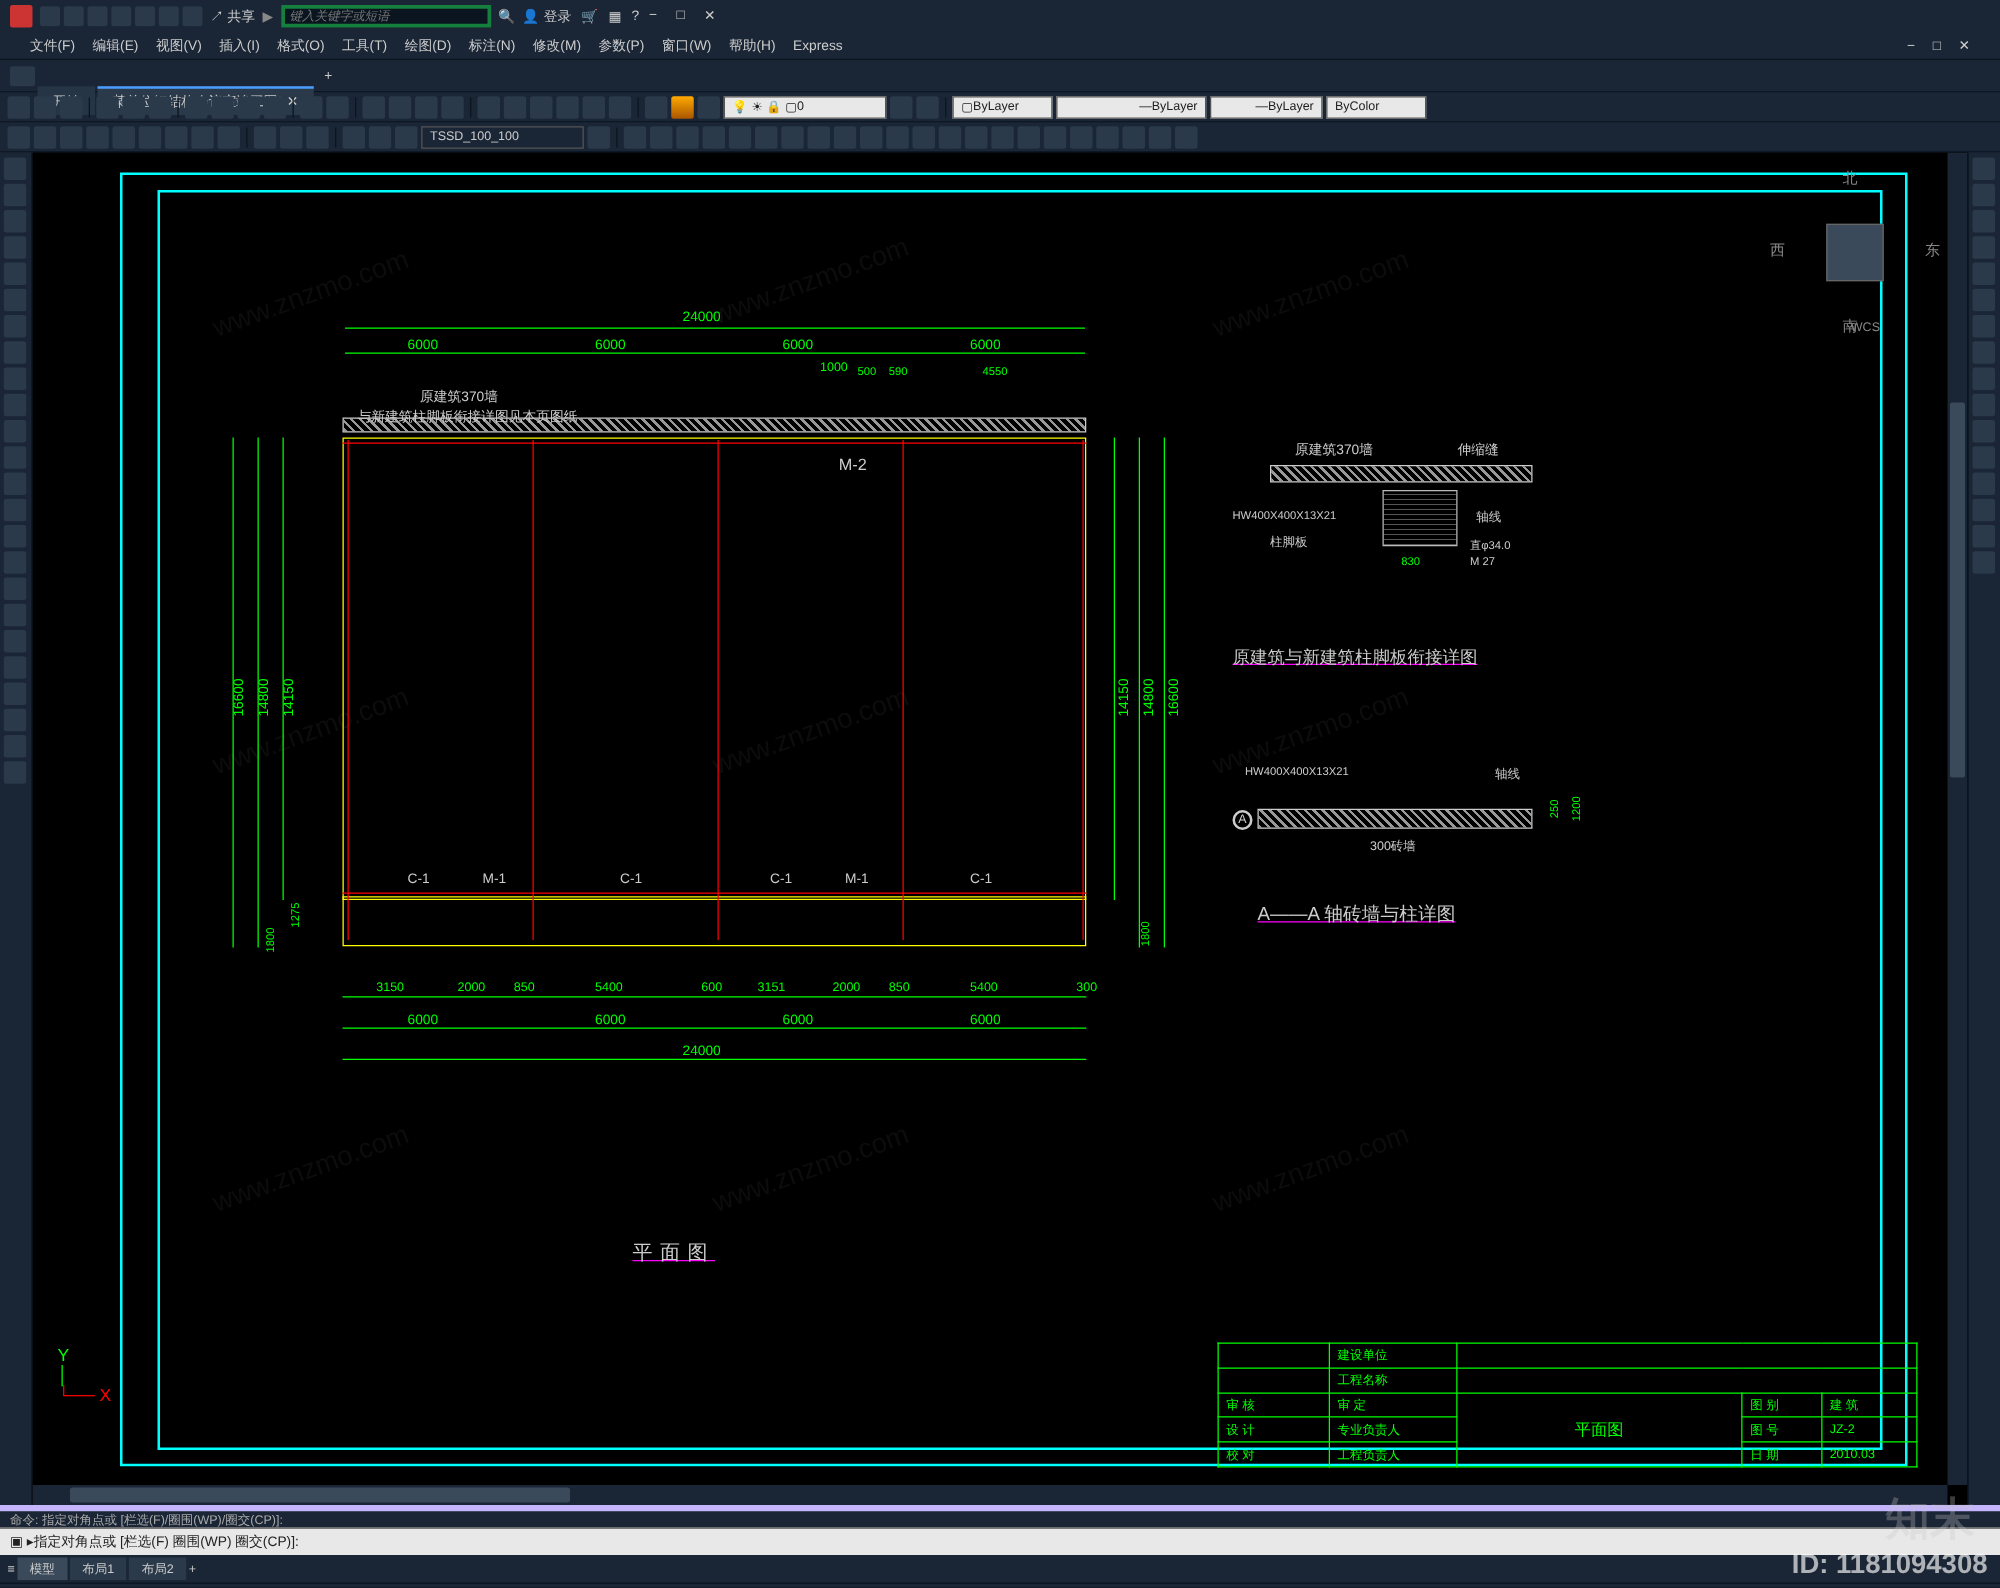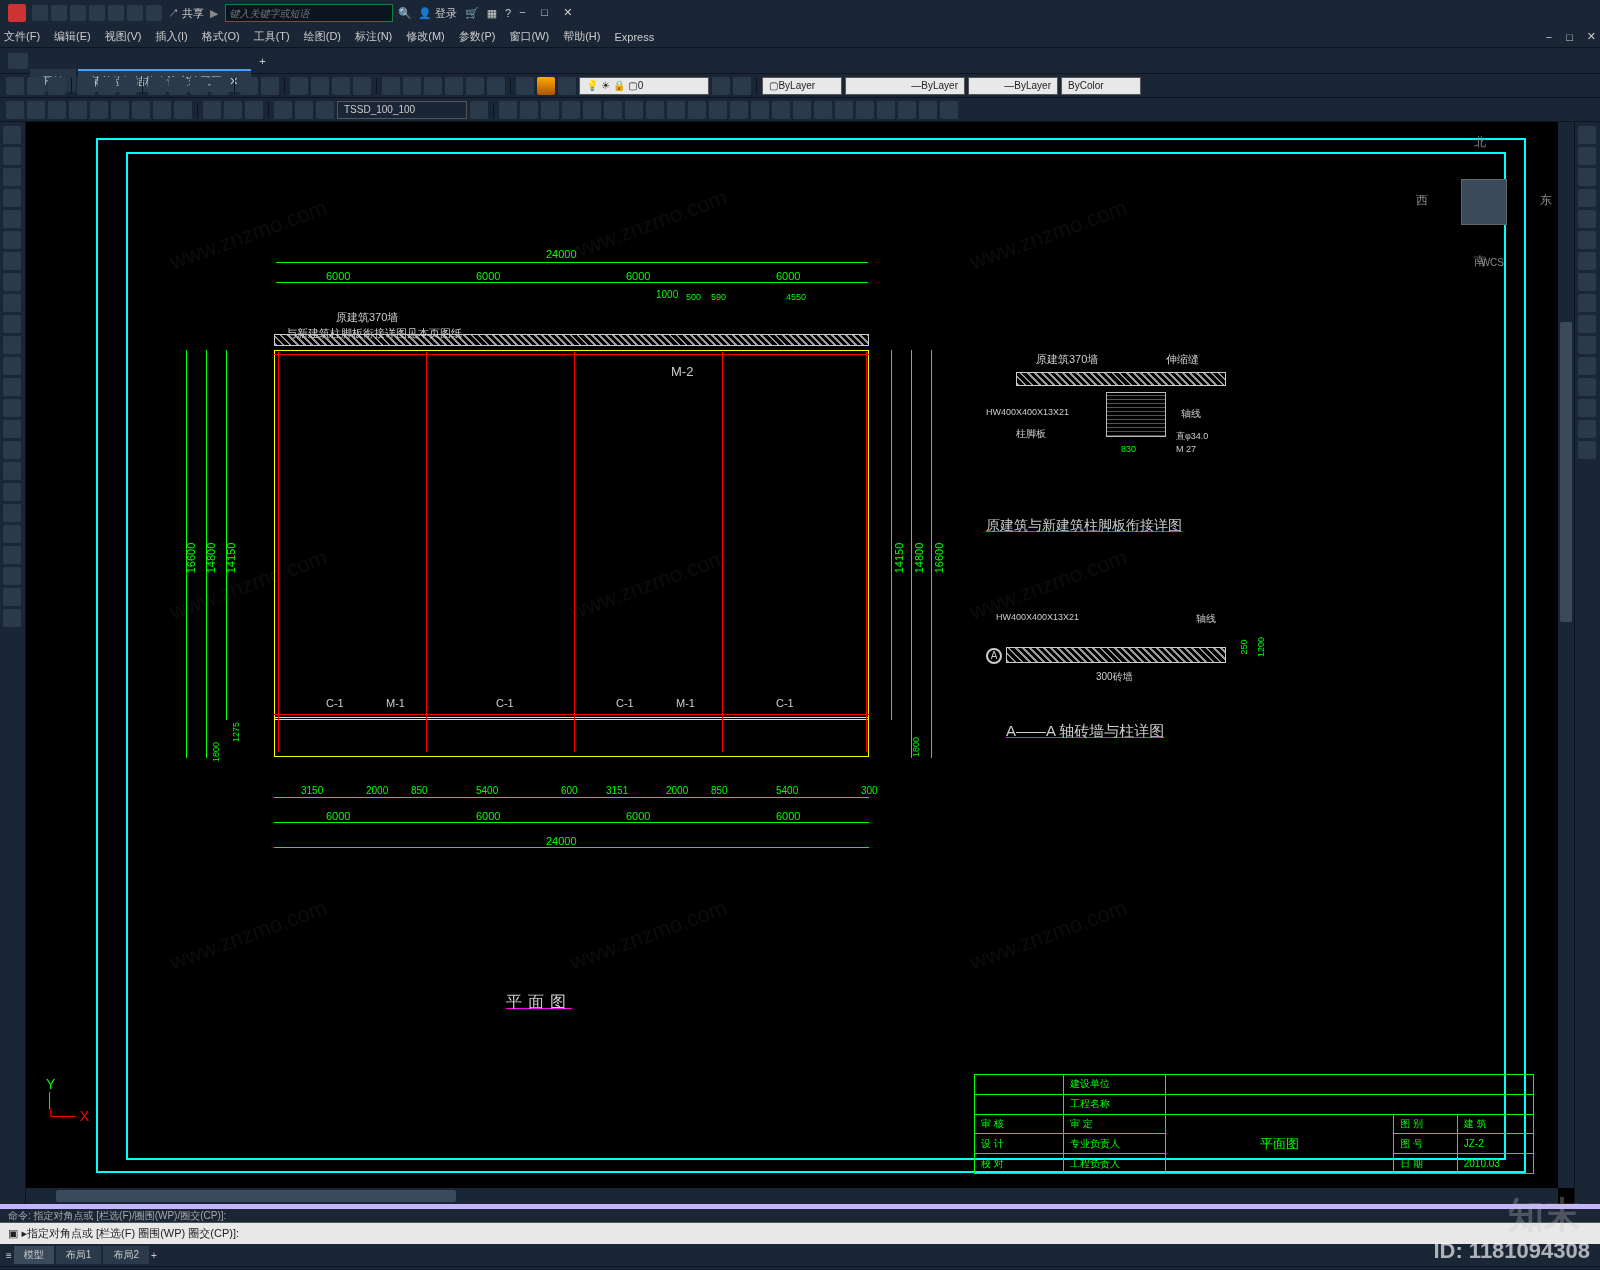--- a/index.html
+++ b/index.html
@@ -1,24 +1,24 @@
 <!DOCTYPE html>
 <html><head>
 <meta charset="utf-8">
 <style>
 * { margin:0; padding:0; box-sizing:border-box; font-family:"Microsoft YaHei",sans-serif; }
 body { background:#1e2a3a; color:#ccc; font-size:11px; overflow:hidden; width:1600px; height:1270px; position:relative; }
 .titlebar { height:26px; background:#1a2535; display:flex; align-items:center; padding:0 8px; gap:6px; }
 .titlebar .qat { display:flex; gap:3px; }
 .titlebar .qat span { width:16px; height:16px; background:#2a3a4a; border-radius:2px; display:inline-block; }
 .titlebar .title { flex:1; text-align:center; color:#ddd; font-size:12px; }
-.titlebar .search { width:168px; height:18px; background:#0a1520; border:1px solid #15803d; color:#888; font-style:italic; padding:0 4px; font-size:10px; }
+.titlebar .search { width:168px; height:18px; background:#0a1520; border:3px solid #15803d; color:#888; font-style:italic; padding:0 4px; font-size:10px; }
 .titlebar .right { display:flex; gap:8px; align-items:center; }
 .titlebar .winbtn { width:14px; height:14px; display:inline-block; }
-.menubar { height:22px; background:#1a2535; display:flex; align-items:center; padding:0 4px; gap:14px; font-size:11px; border-bottom:1px solid #0a1520; }
+.menubar { height:22px; background:#1a2535; display:flex; align-items:center; padding:0 24px; gap:14px; font-size:11px; border-bottom:1px solid #0a1520; }
 .menubar span { cursor:pointer; }
 .tabbar { height:26px; background:#1a2535; display:flex; align-items:center; padding:0 8px; gap:2px; border-bottom:1px solid #0a1520; }
 .tabbar .menu-icon { width:20px; height:16px; background:#2a3a4a; border-radius:2px; }
 .tabbar .tab { padding:3px 12px; background:#253545; border-top:2px solid transparent; font-size:11px;margin-top:40px; }
 .tabbar .tab.active { background:#2a3a4a; border-top:2px solid #4a9eff; }
 .tabbar .plus { width:20px; text-align:center; }
 .toolbar { background:#1a2535; border-bottom:1px solid #0a1520; padding:2px 6px; display:flex; align-items:center; gap:3px; flex-wrap:wrap; min-height:24px; }
 .toolbar .tbtn { width:18px; height:18px; background:#2a3a4a; border-radius:2px; display:inline-block; }
 .toolbar .sep { width:1px; height:16px; background:#0a1520; margin:0 2px; }
 .toolbar .combo { height:18px; background:#e8e8e8; border:1px solid #555; color:#222; padding:0 6px; font-size:10px; display:flex; align-items:center; min-width:80px; }

